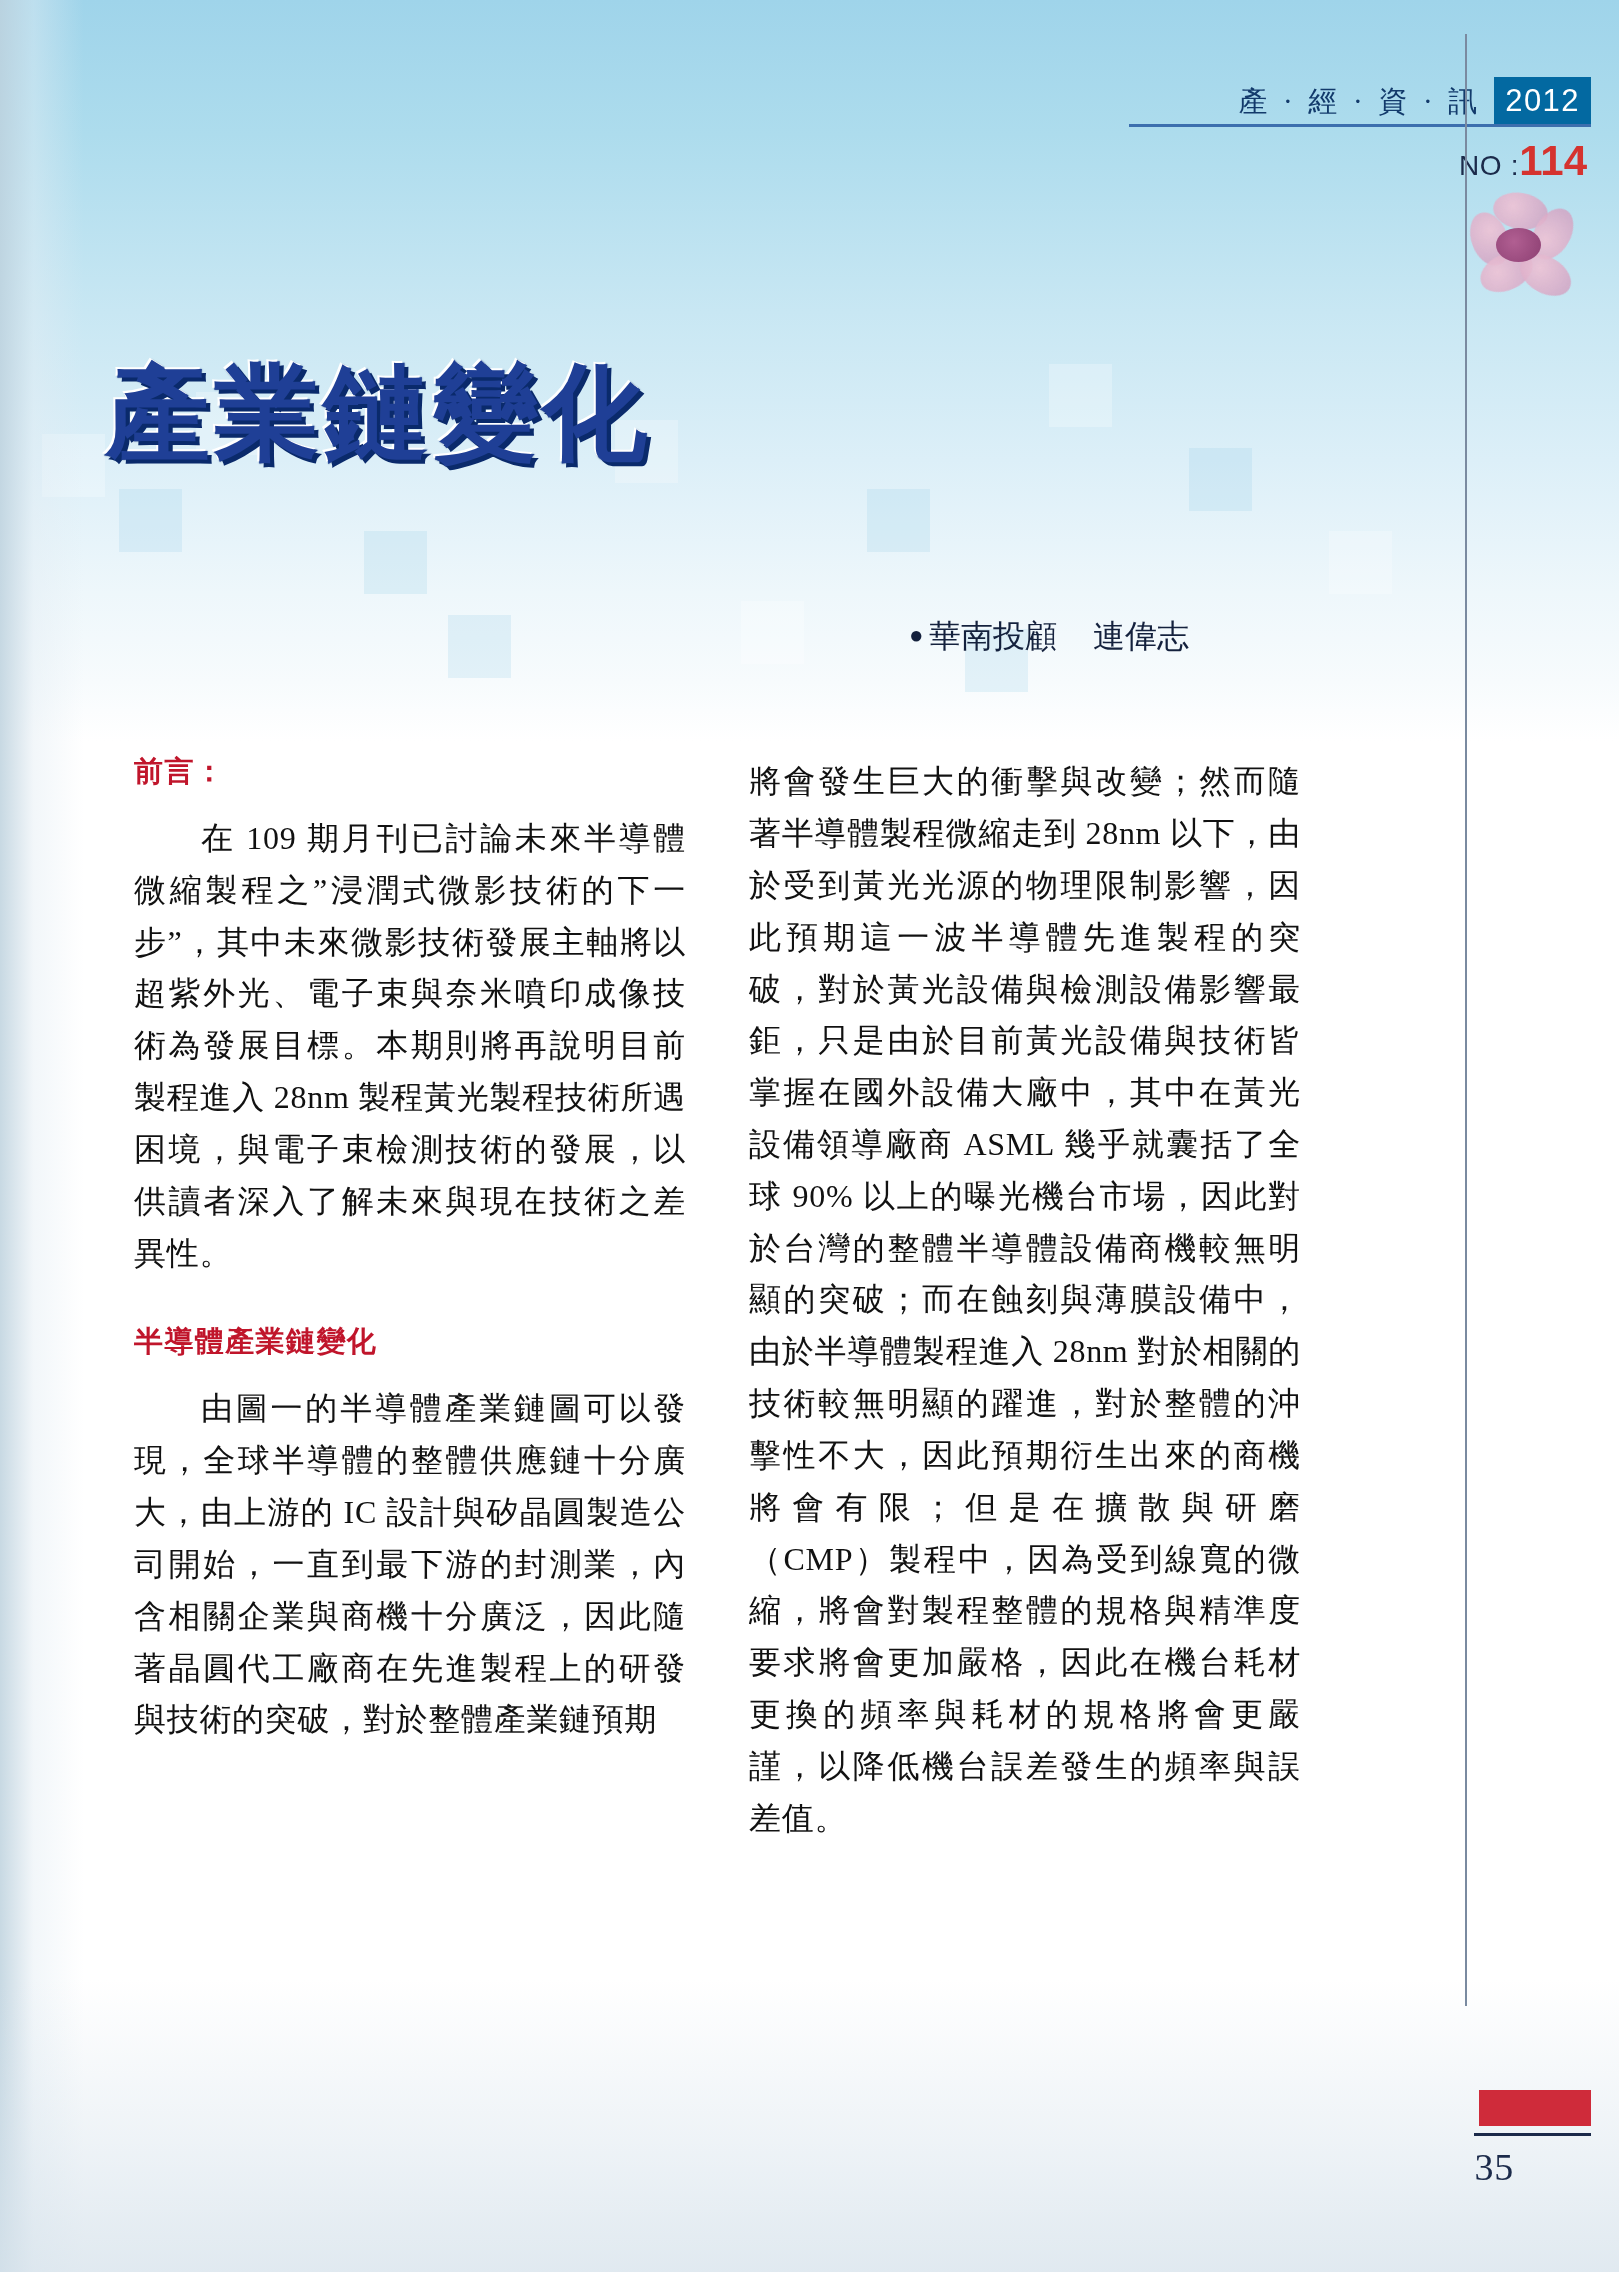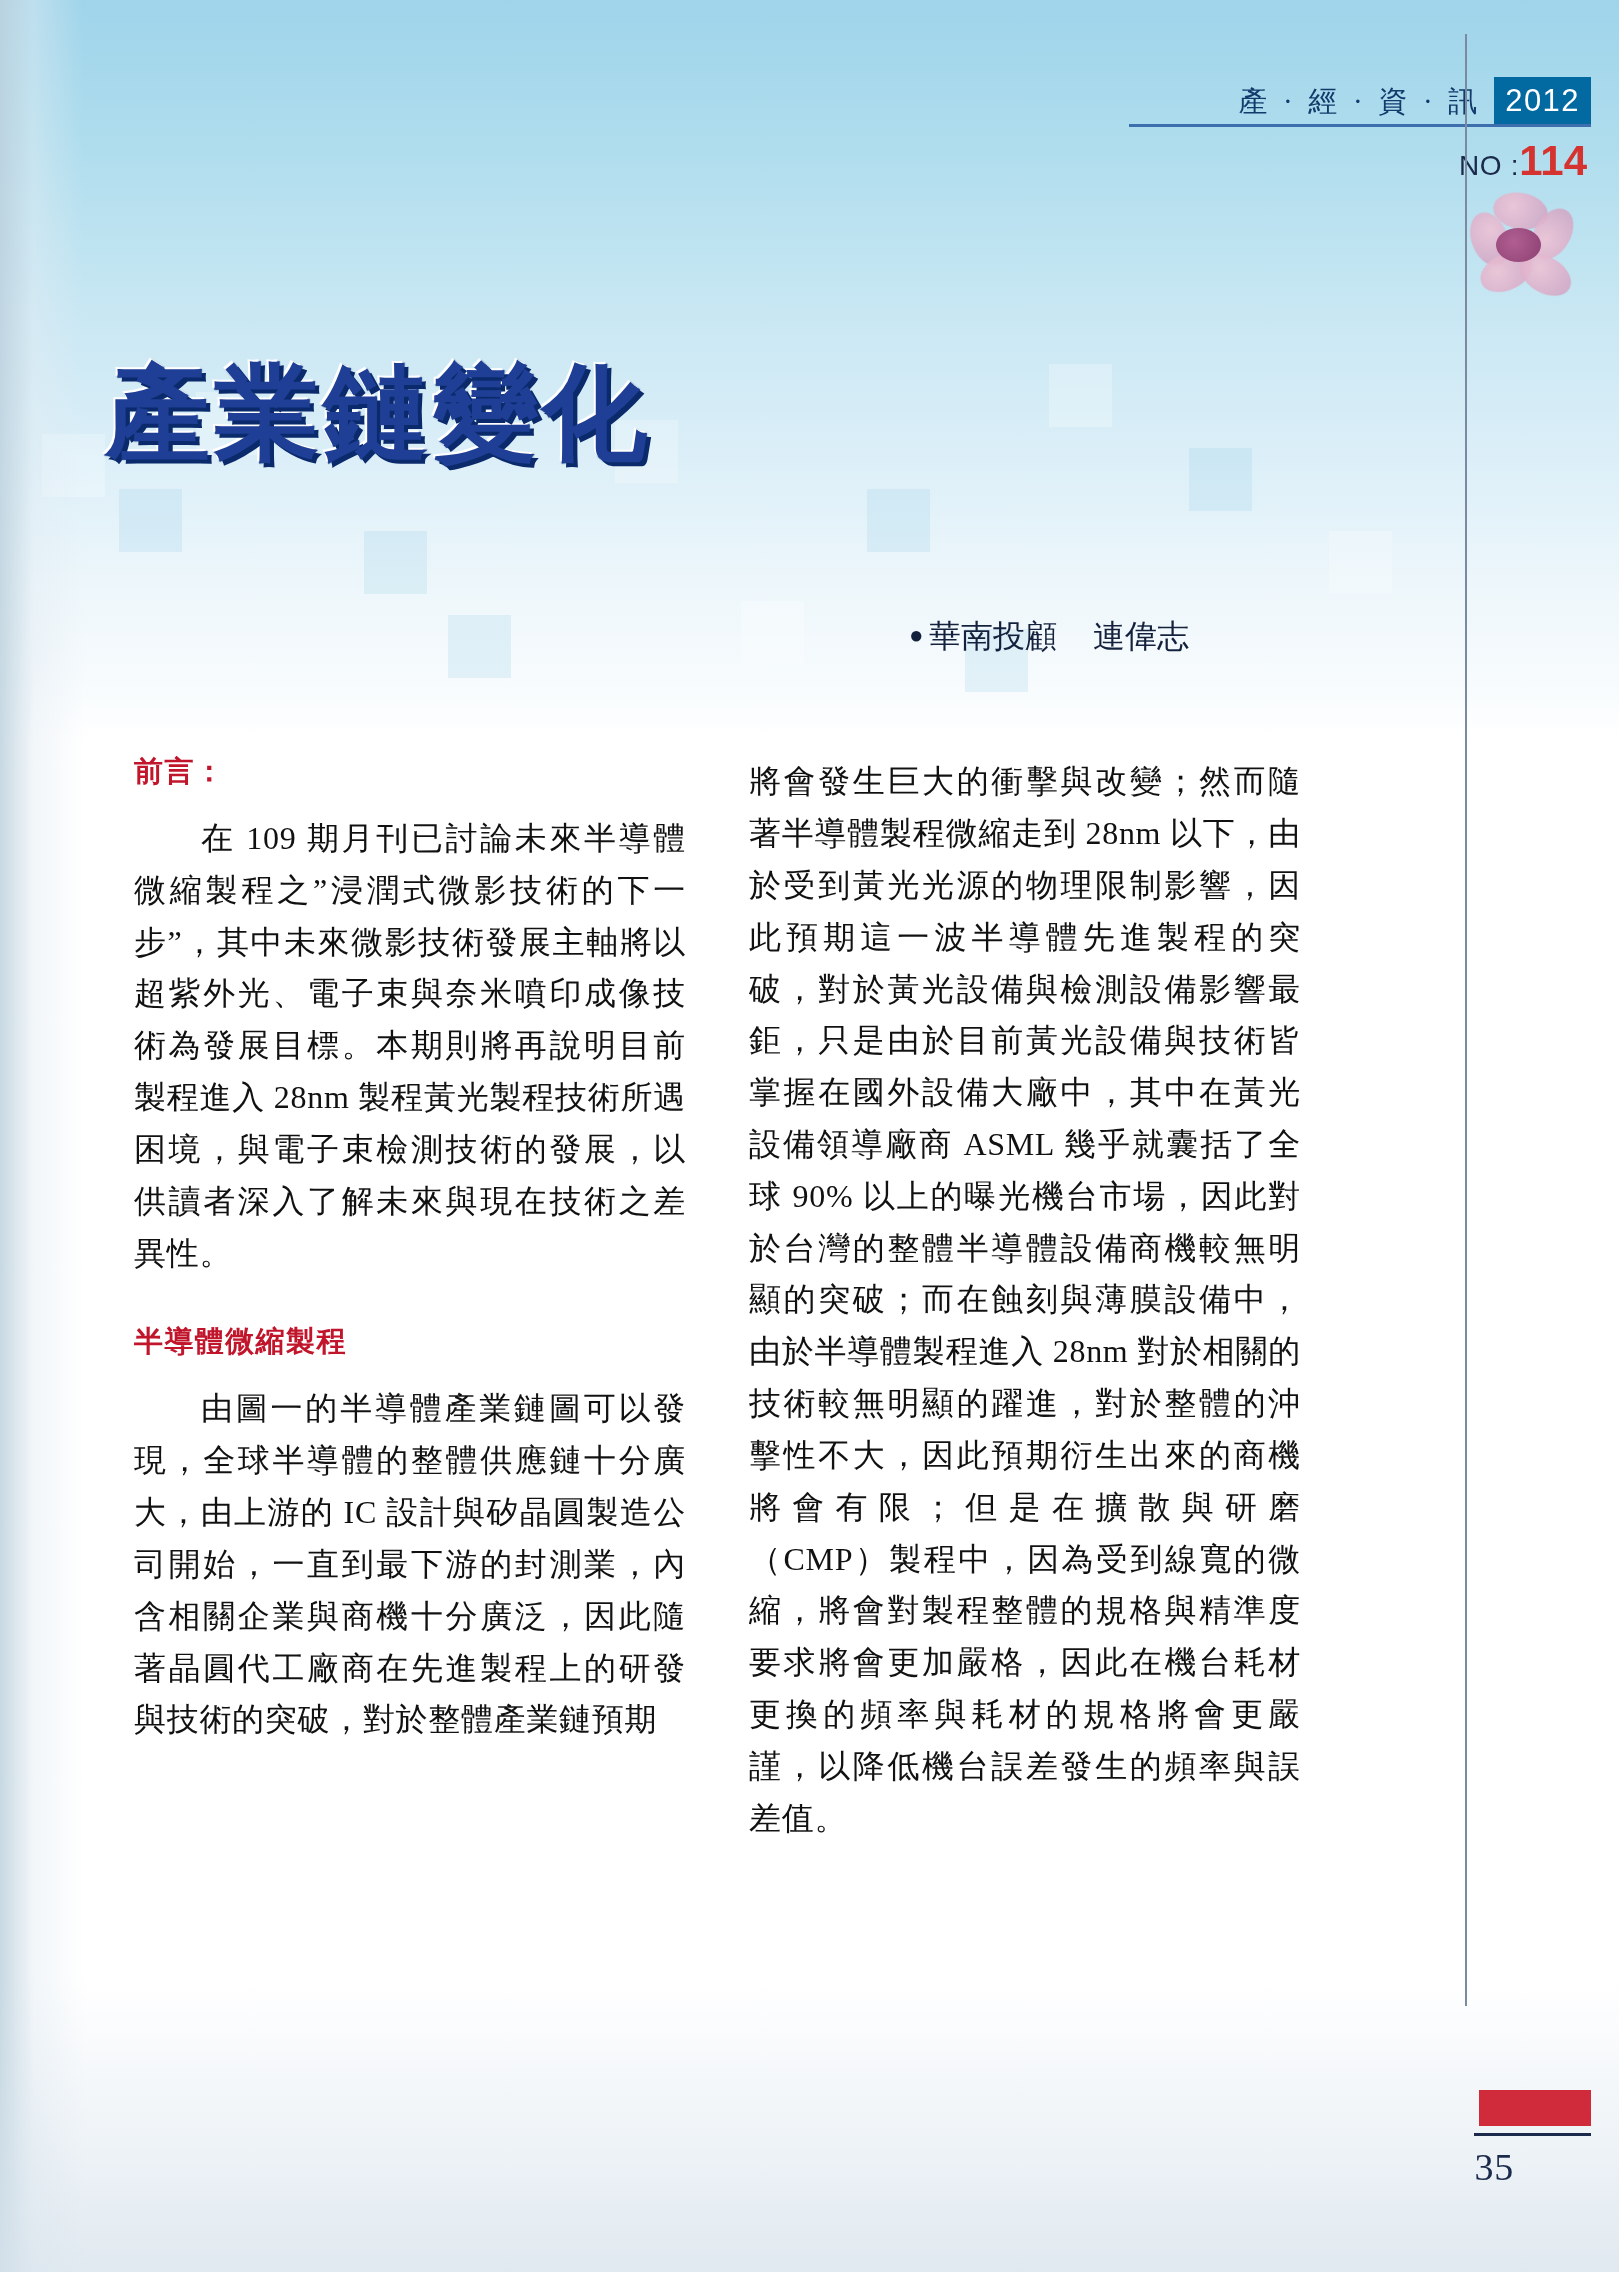--- a/index.html
+++ b/index.html
@@ -280,21 +280,21 @@
     <div class="title-line l2">產業鏈變化</div>
   </div>
   <div class="byline">
     <span class="dot">●</span><span>華南投顧</span><span class="gap"></span><span>連偉志</span>
   </div>
 
   <div class="columns">
     <div class="col col-left">
       <div class="heading">前言：</div>
       <p class="body indent">在 109 期月刊已討論未來半導體微縮製程之”浸潤式微影技術的下一步”，其中未來微影技術發展主軸將以超紫外光、電子束與奈米噴印成像技術為發展目標。本期則將再說明目前製程進入 28nm 製程黃光製程技術所遇困境，與電子束檢測技術的發展，以供讀者深入了解未來與現在技術之差異性。</p>
-      <div class="heading second">半導體微縮製程</div>
+      <div class="heading second">半導體產業鏈變化</div>
       <p class="body indent">由圖一的半導體產業鏈圖可以發現，全球半導體的整體供應鏈十分廣大，由上游的 IC 設計與矽晶圓製造公司開始，一直到最下游的封測業，內含相關企業與商機十分廣泛，因此隨著晶圓代工廠商在先進製程上的研發與技術的突破，對於整體產業鏈預期</p>
     </div>
     <div class="col col-right">
       <p class="body">將會發生巨大的衝擊與改變；然而隨著半導體製程微縮走到 28nm 以下，由於受到黃光光源的物理限制影響，因此預期這一波半導體先進製程的突破，對於黃光設備與檢測設備影響最鉅，只是由於目前黃光設備與技術皆掌握在國外設備大廠中，其中在黃光設備領導廠商 ASML 幾乎就囊括了全球 90% 以上的曝光機台市場，因此對於台灣的整體半導體設備商機較無明顯的突破；而在蝕刻與薄膜設備中，由於半導體製程進入 28nm 對於相關的技術較無明顯的躍進，對於整體的沖擊性不大，因此預期衍生出來的商機將會有限；但是在擴散與研磨（CMP）製程中，因為受到線寬的微縮，將會對製程整體的規格與精準度要求將會更加嚴格，因此在機台耗材更換的頻率與耗材的規格將會更嚴謹，以降低機台誤差發生的頻率與誤差值。</p>
     </div>
   </div>
 
   <div class="side-rule"></div>
   <div class="folio-bar"></div>
   <div class="folio-line"></div>

